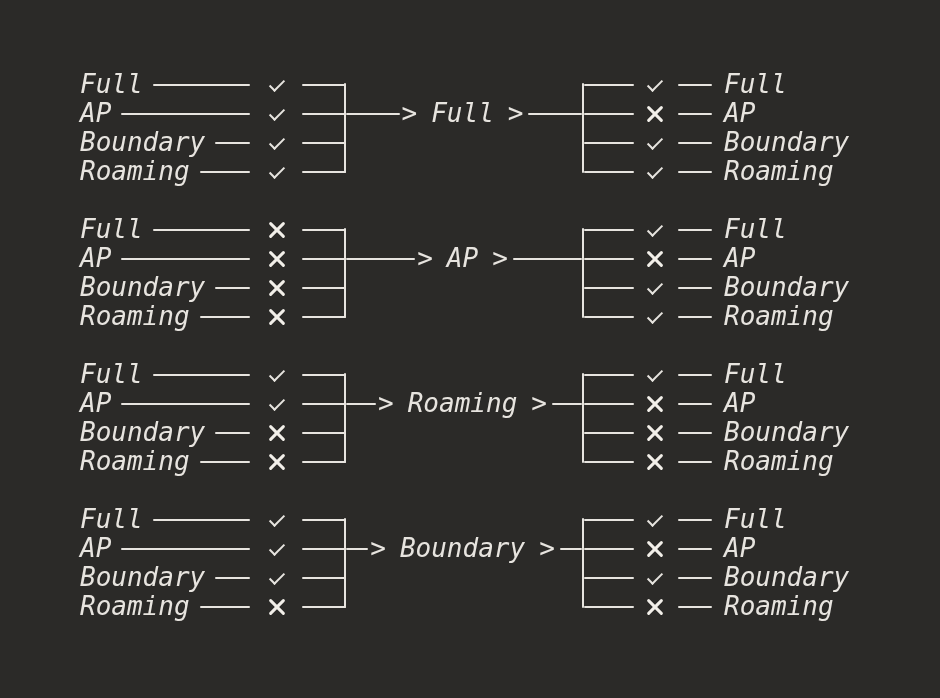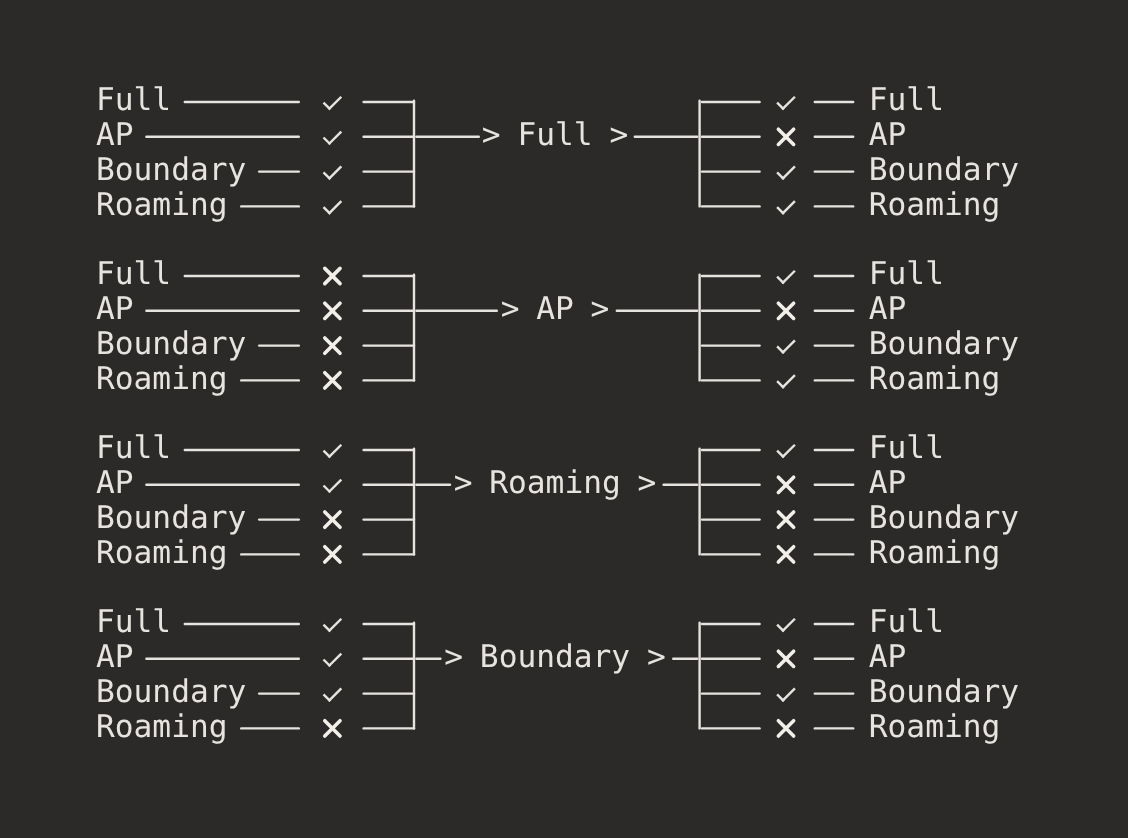--- a/index.html
+++ b/index.html
@@ -11,21 +11,21 @@
   *{box-sizing:border-box;}
   html,body{margin:0;padding:0;}
   body{
     width:940px;height:698px;overflow:hidden;
     background:var(--bg);
     color:var(--fg);
     font-family:"DejaVu Sans Mono","Liberation Mono",monospace;
   }
   #diagram{position:relative;width:940px;height:698px;}
 
-  .stage{position:absolute;left:80px;width:766px;height:117px;}
+  .stage{position:absolute;left:80px;width:766px;height:117px;font-style:italic;}
   .stage:nth-child(1){top:70px;}
   .stage:nth-child(2){top:215px;}
   .stage:nth-child(3){top:360px;}
   .stage:nth-child(4){top:505px;}
 
   .inputs{position:absolute;left:0;top:0;width:266px;}
   .outputs{position:absolute;left:504px;top:0;width:262px;}
 
   .io-row{display:flex;align-items:center;height:29px;}
   .lbl{font-size:26px;line-height:29px;flex:0 0 auto;}

